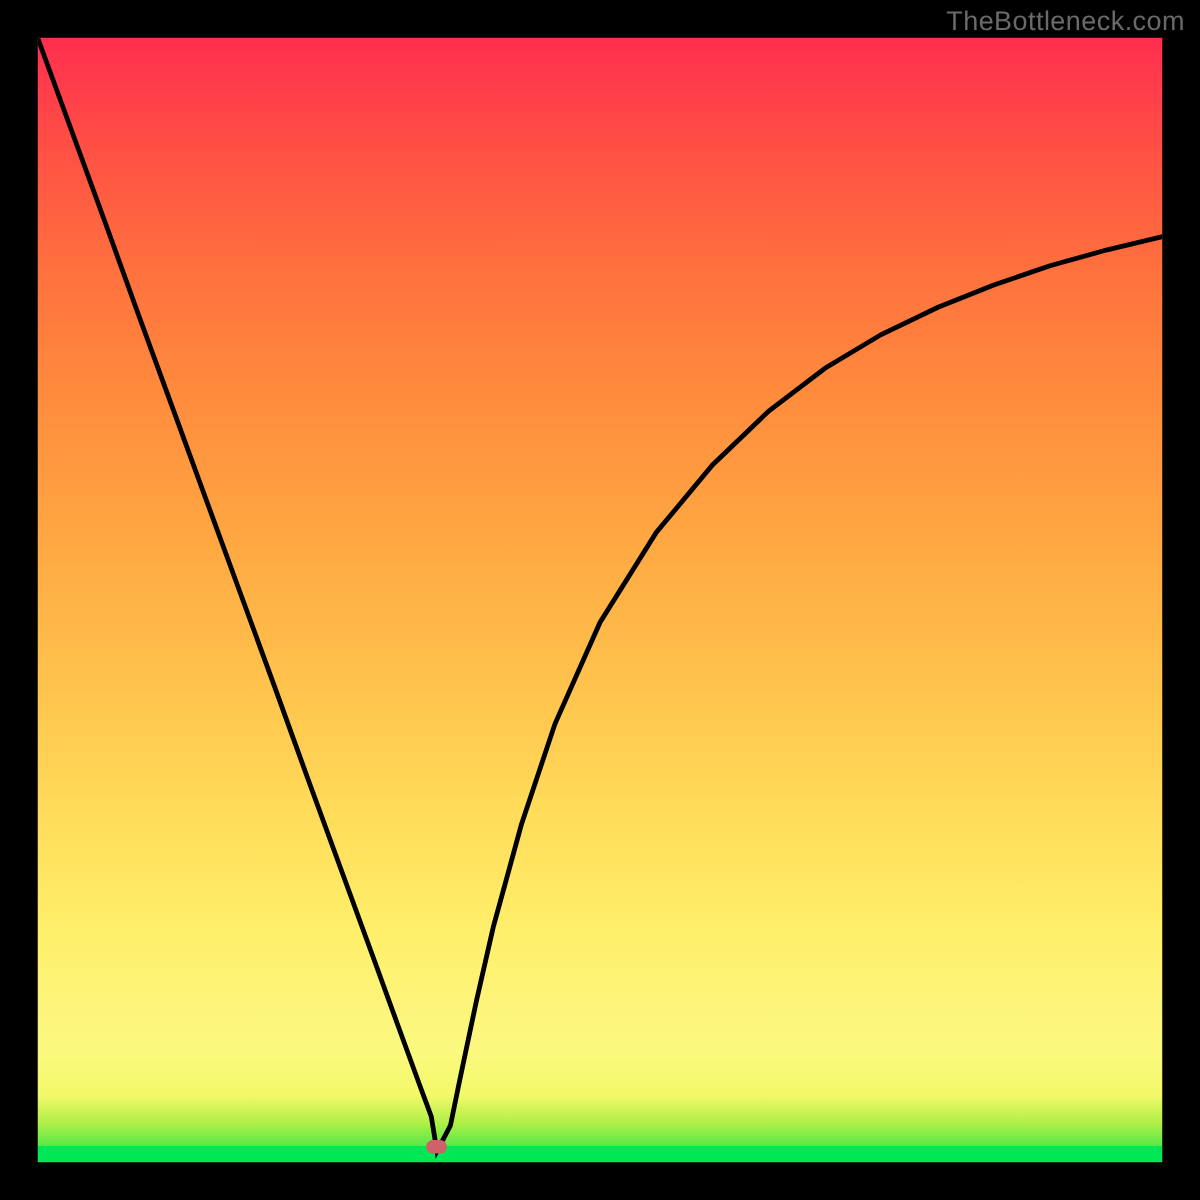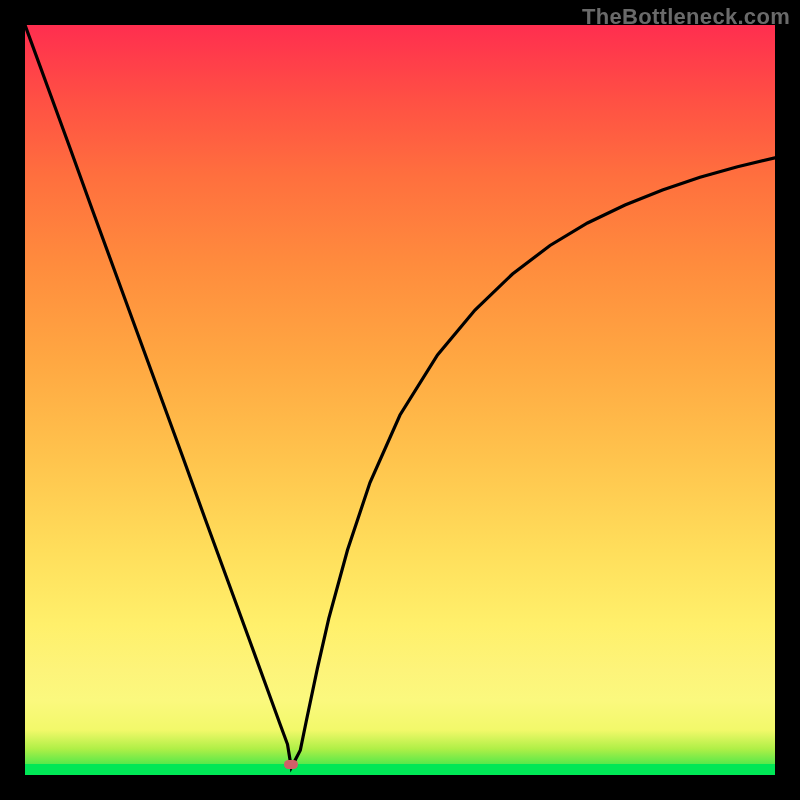--- a/index.html
+++ b/index.html
@@ -14,22 +14,22 @@
     position: relative;
     width: 800px;
     height: 800px;
     background: #000;
   }
   .watermark {
     position: absolute;
     top: 4px;
     right: 10px;
     color: #6a6a6a;
-    font-size: 22px;
-    font-weight: 700;
+    font-size: 18px;
+    font-weight: 400;
     letter-spacing: 0.3px;
     z-index: 3;
   }
   .plot {
     position: absolute;
     left: 25px;
     top: 25px;
     width: 750px;
     height: 750px;
     overflow: hidden;

